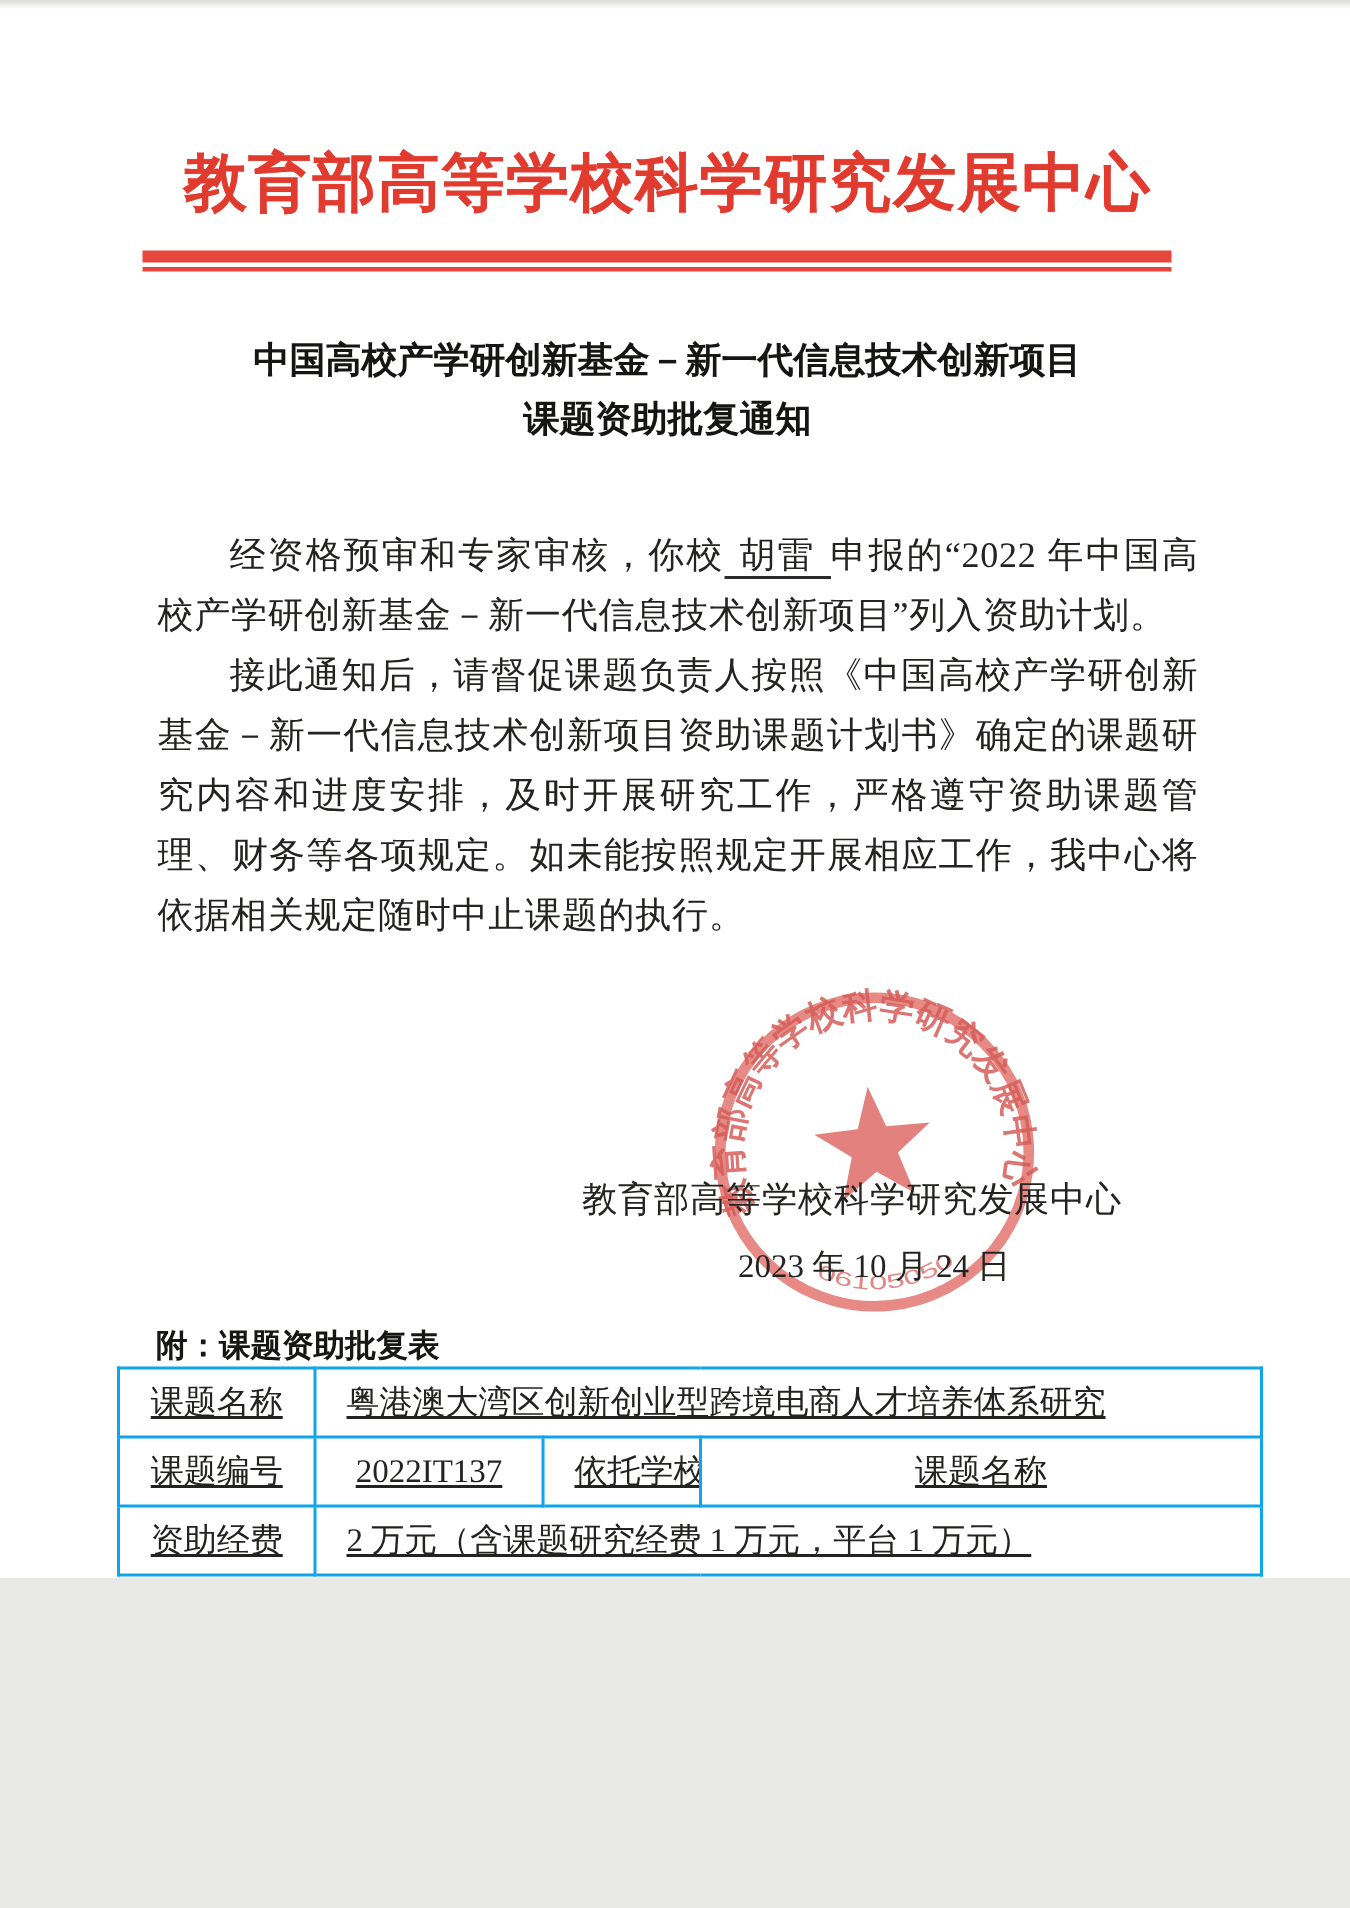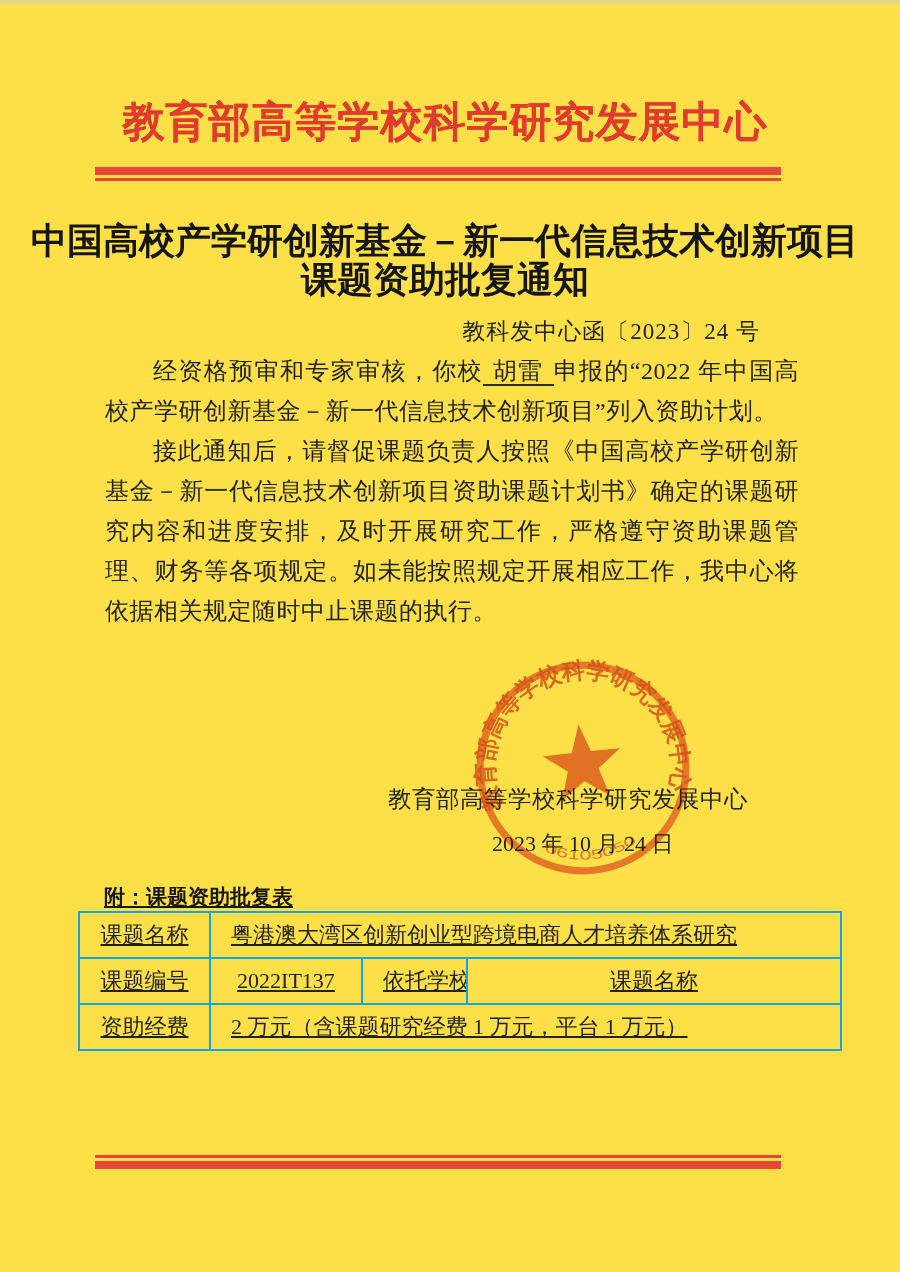--- a/index.html
+++ b/index.html
@@ -2,22 +2,22 @@
 <html><head>
 <meta charset="utf-8">
 <style>
   html,body{margin:0;padding:0;}
   body{
     width:900px;height:1272px;
     background:#e9e9e7;
     font-family:"Liberation Serif","DejaVu Serif",serif;
   }
   .page{
-    position:relative;width:900px;height:1272px;
-    background:#fde047;overflow:hidden;color:#1d1d1b;
+    position:relative;width:900px;height:1052px;
+    background:#ffffff;overflow:hidden;color:#1d1d1b;
   }
   .scan-edge{
     position:absolute;top:0;left:0;right:0;height:6px;
     background:linear-gradient(#c9c9c5,rgba(255,255,255,0));
     opacity:.65;
   }
   .letterhead{
     position:absolute;top:94px;left:0;width:890px;
     text-align:center;
     font-size:42px;font-weight:900;letter-spacing:1px;
@@ -26,21 +26,21 @@
   }
   .rule{position:absolute;left:95px;width:686px;}
   .rule .bar-thick{height:8px;background:#e8463a;}
   .rule .bar-gap{height:3px;background:transparent;}
   .rule .bar-thin{height:3px;background:#e8463a;}
   .rule-top{top:167px;}
   .rule-bottom{top:1155px;}
   .doc-title{
     position:absolute;top:222px;left:0;width:890px;
     text-align:center;font-weight:bold;
-    font-size:36px;line-height:39px;color:#151513;
+    font-size:24px;line-height:39px;color:#151513;
   }
   .doc-number{
     position:absolute;top:316px;right:140px;
     font-size:23px;letter-spacing:1px;color:#222;
   }
   .body-text{
     position:absolute;top:351px;left:105px;width:694px;
     font-size:24px;line-height:40px;letter-spacing:.5px;
     text-align:justify;color:#232321;
   }
@@ -62,21 +62,20 @@
   }
   .sign-date{
     position:absolute;top:817px;left:492px;width:200px;
     text-align:left;font-size:22px;color:#232321;margin-top:12px;
   }
   .table-caption{
     position:absolute;top:883px;left:104px;
     font-size:21px;font-weight:bold;
     font-family:"Liberation Sans","DejaVu Sans",sans-serif;
     color:#161614;
-    text-decoration:underline;
   }
   table.approval{
     position:absolute;top:911px;left:78px;width:762px;
     border-collapse:collapse;table-layout:fixed;
     font-size:22px;color:#232321;
   }
   table.approval td{
     border:2px solid #0ea5e9;height:44px;
     padding:0 20px;overflow:hidden;white-space:nowrap;text-decoration:underline;
   }
@@ -97,21 +96,20 @@
     <div class="bar-thick"></div>
     <div class="bar-gap"></div>
     <div class="bar-thin"></div>
   </div>
 
   <div class="doc-title">
     <div>中国高校产学研创新基金－新一代信息技术创新项目</div>
     <div>课题资助批复通知</div>
   </div>
 
-  <div class="doc-number">教科发中心函〔2023〕24 号</div>
 
   <div class="body-text">
     <p class="indent"><span>经资格预审和专家审核，你校</span><span class="u-name">胡雷</span><span>申报的“2022 年中国高校产学研创新基金－新一代信息技术创新项目”列入资助计划。</span></p>
     <p class="indent">接此通知后，请督促课题负责人按照《中国高校产学研创新基金－新一代信息技术创新项目资助课题计划书》确定的课题研究内容和进度安排，及时开展研究工作，严格遵守资助课题管理、财务等各项规定。如未能按照规定开展相应工作，我中心将依据相关规定随时中止课题的执行。</p>
   </div>
 
   <svg class="seal" viewBox="0 0 220 220">
     <defs>
       <path id="sealArcTop" d="M 30.3 147.2 A 88 88 0 1 1 189.7 147.2" fill="none"></path>
       <path id="sealArcBottom" d="M 58.4 183.7 A 90 90 0 0 0 161.6 183.7" fill="none"></path>

